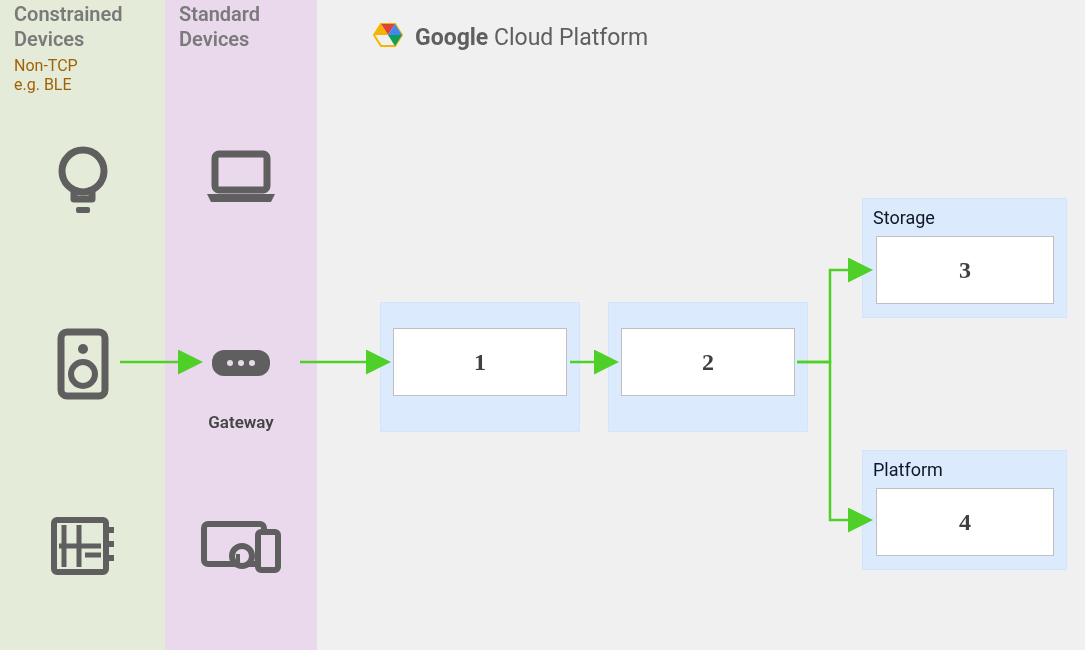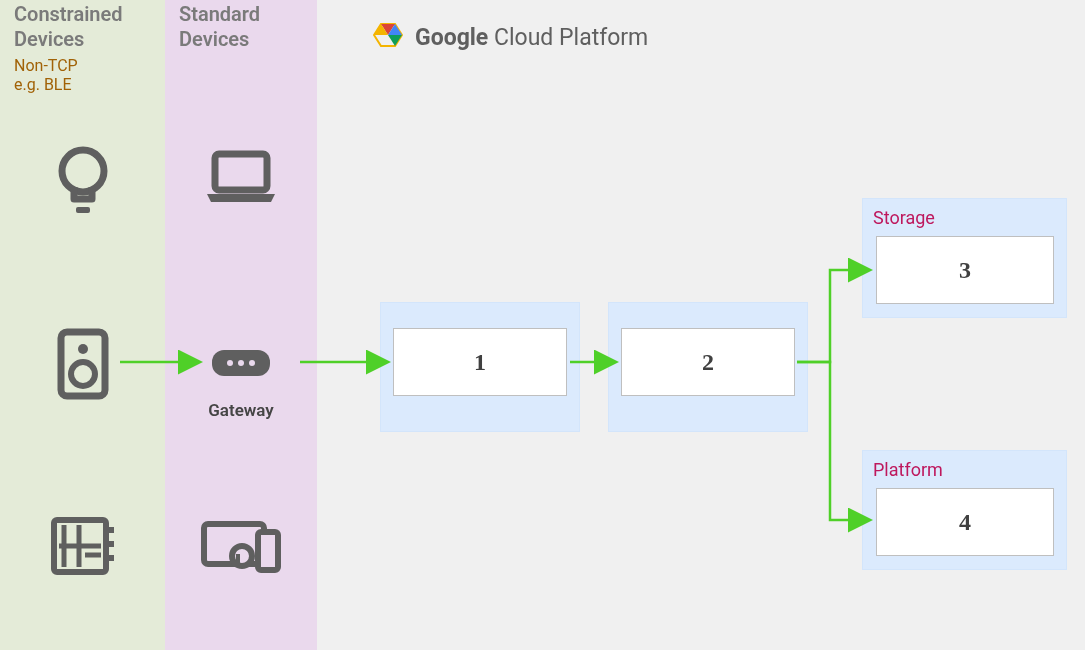--- a/index.html
+++ b/index.html
@@ -55,21 +55,21 @@
     transform: translateX(-50%);
     color: #5f5f5f;
   }
   .gateway-label {
     position: absolute;
     color: #454545;
     font-size: 17px;
     font-weight: 600;
     width: 100%;
     text-align: center;
-    top: 400px;
+    top: 412px;
   }
 
   
   .gcp-title {
     position: absolute;
     top: 22px;
     left: 28px;
     display: flex;
     align-items: center;
     gap: 12px;
@@ -80,21 +80,21 @@
     font-size: 23px;
   }
 
   
   .outer-box {
     position: absolute;
     background: #dbeafd;
     border: 1px solid #d3e5fb;
   }
   .outer-box .label {
-    color: #be185d;
+    color: #0f172a;
     font-size: 18px;
     padding: 8px 10px;
     font-weight: 400;
   }
   .inner-box {
     position: absolute;
     background: #ffffff;
     border: 1px solid #bfbfbf;
     display: flex;
     align-items: center;

